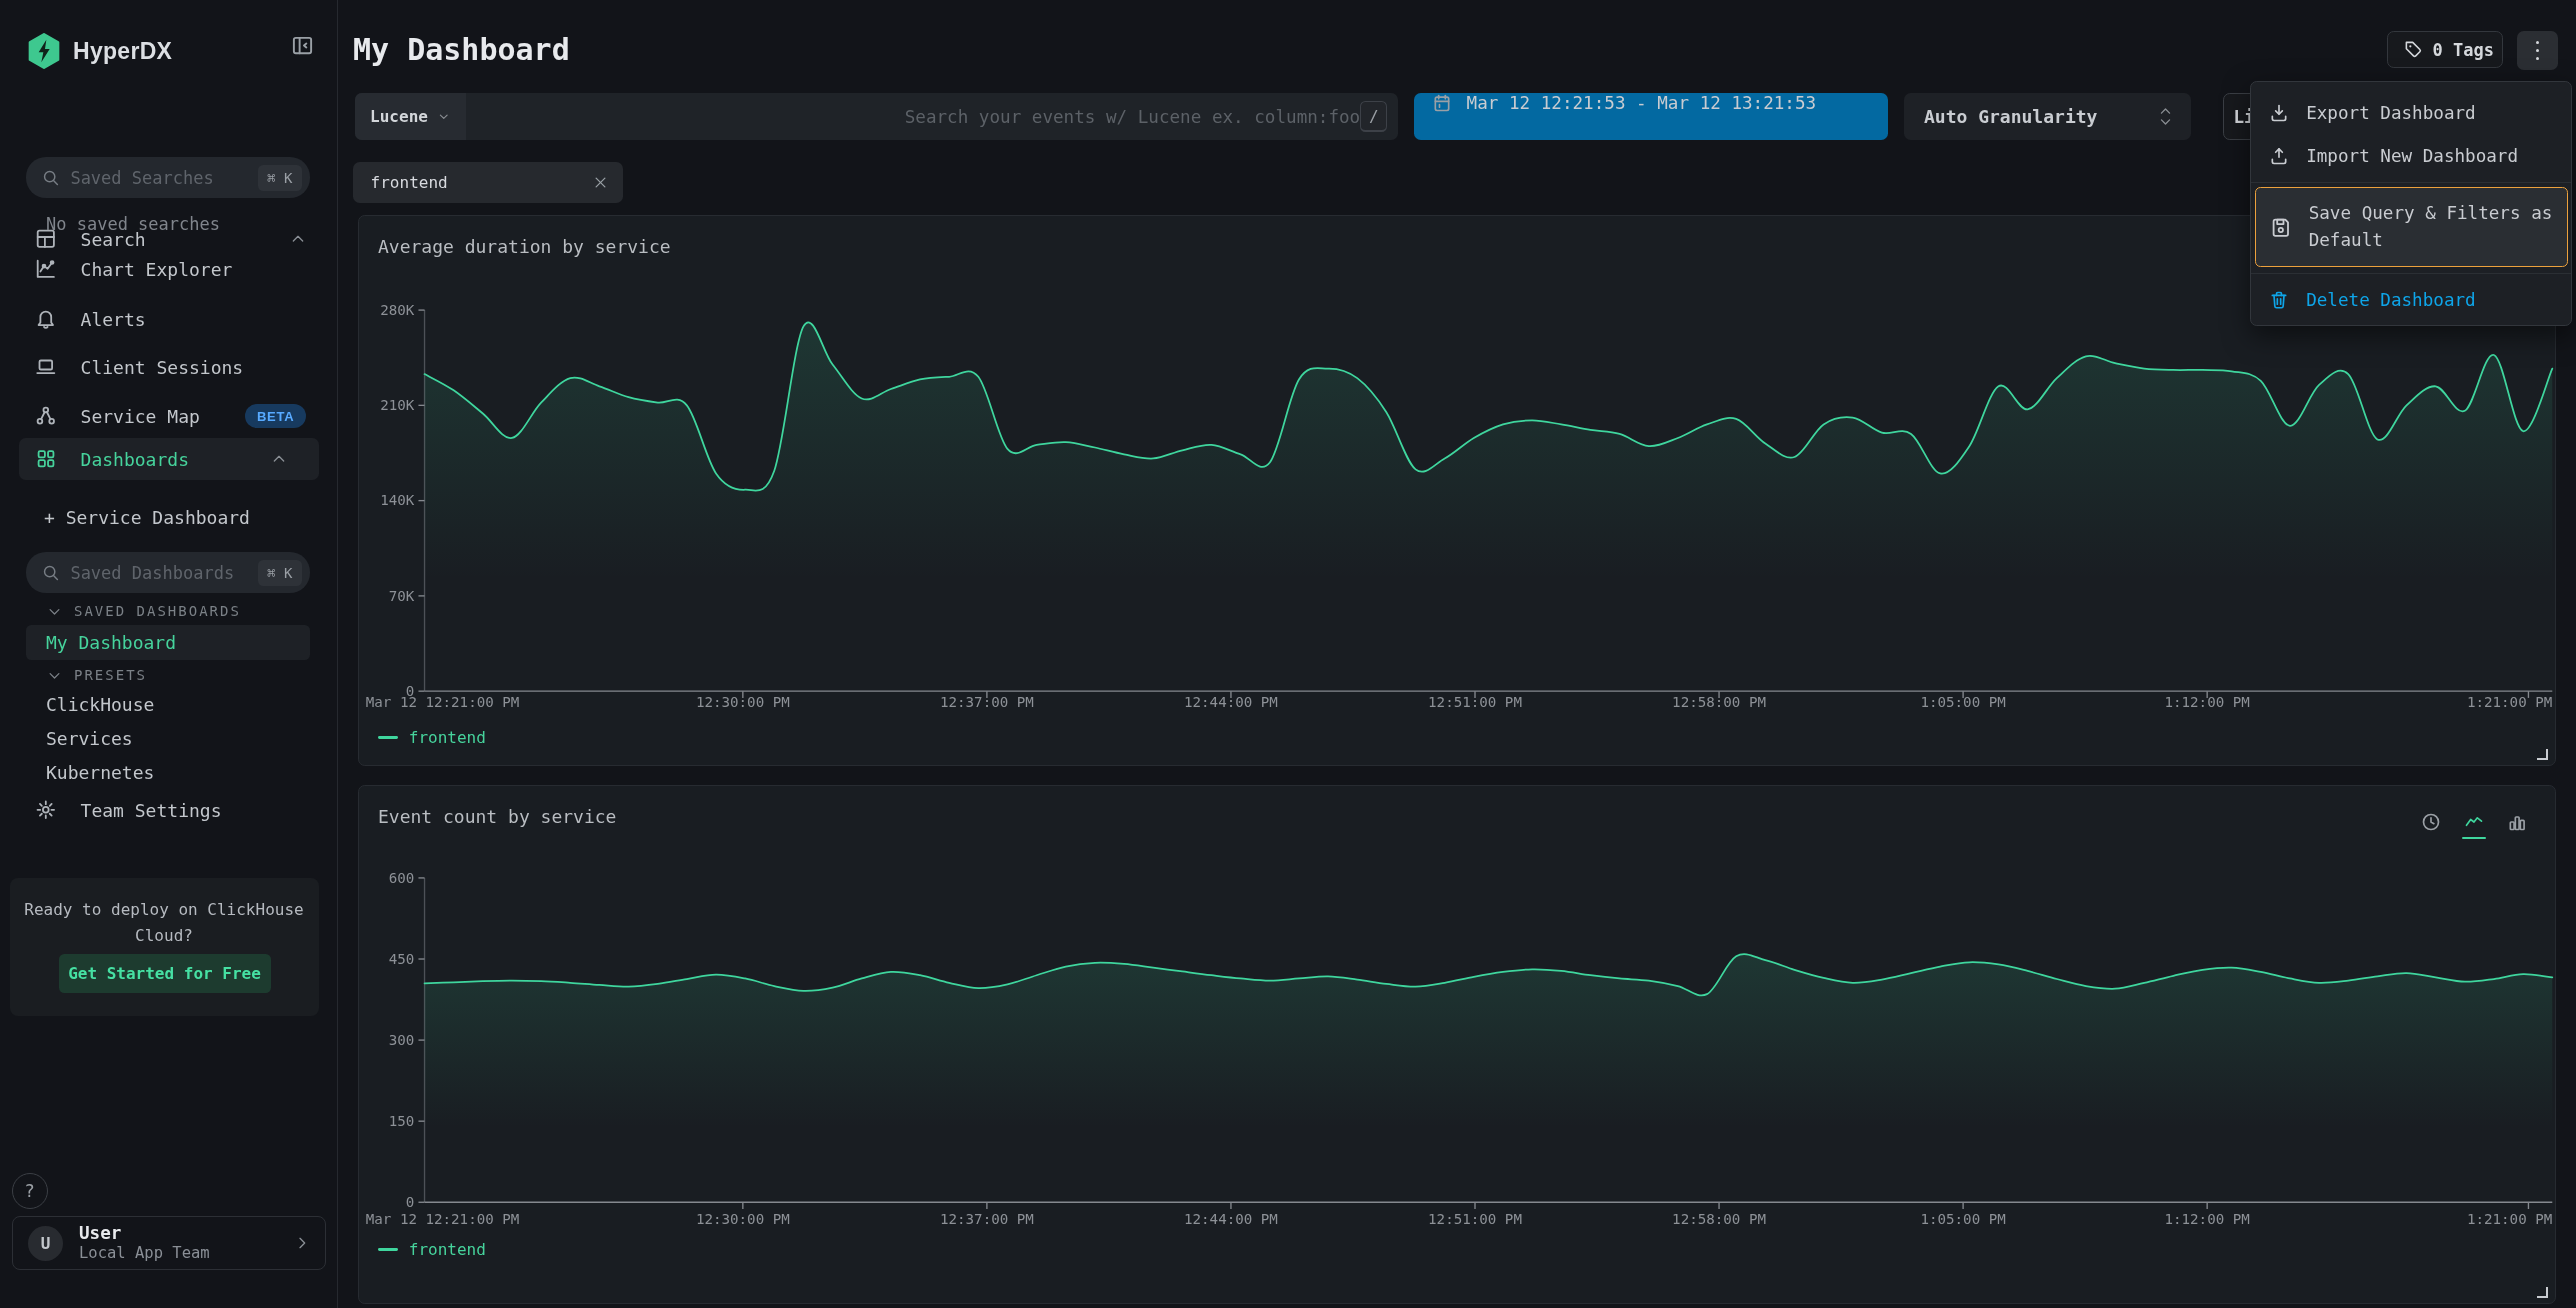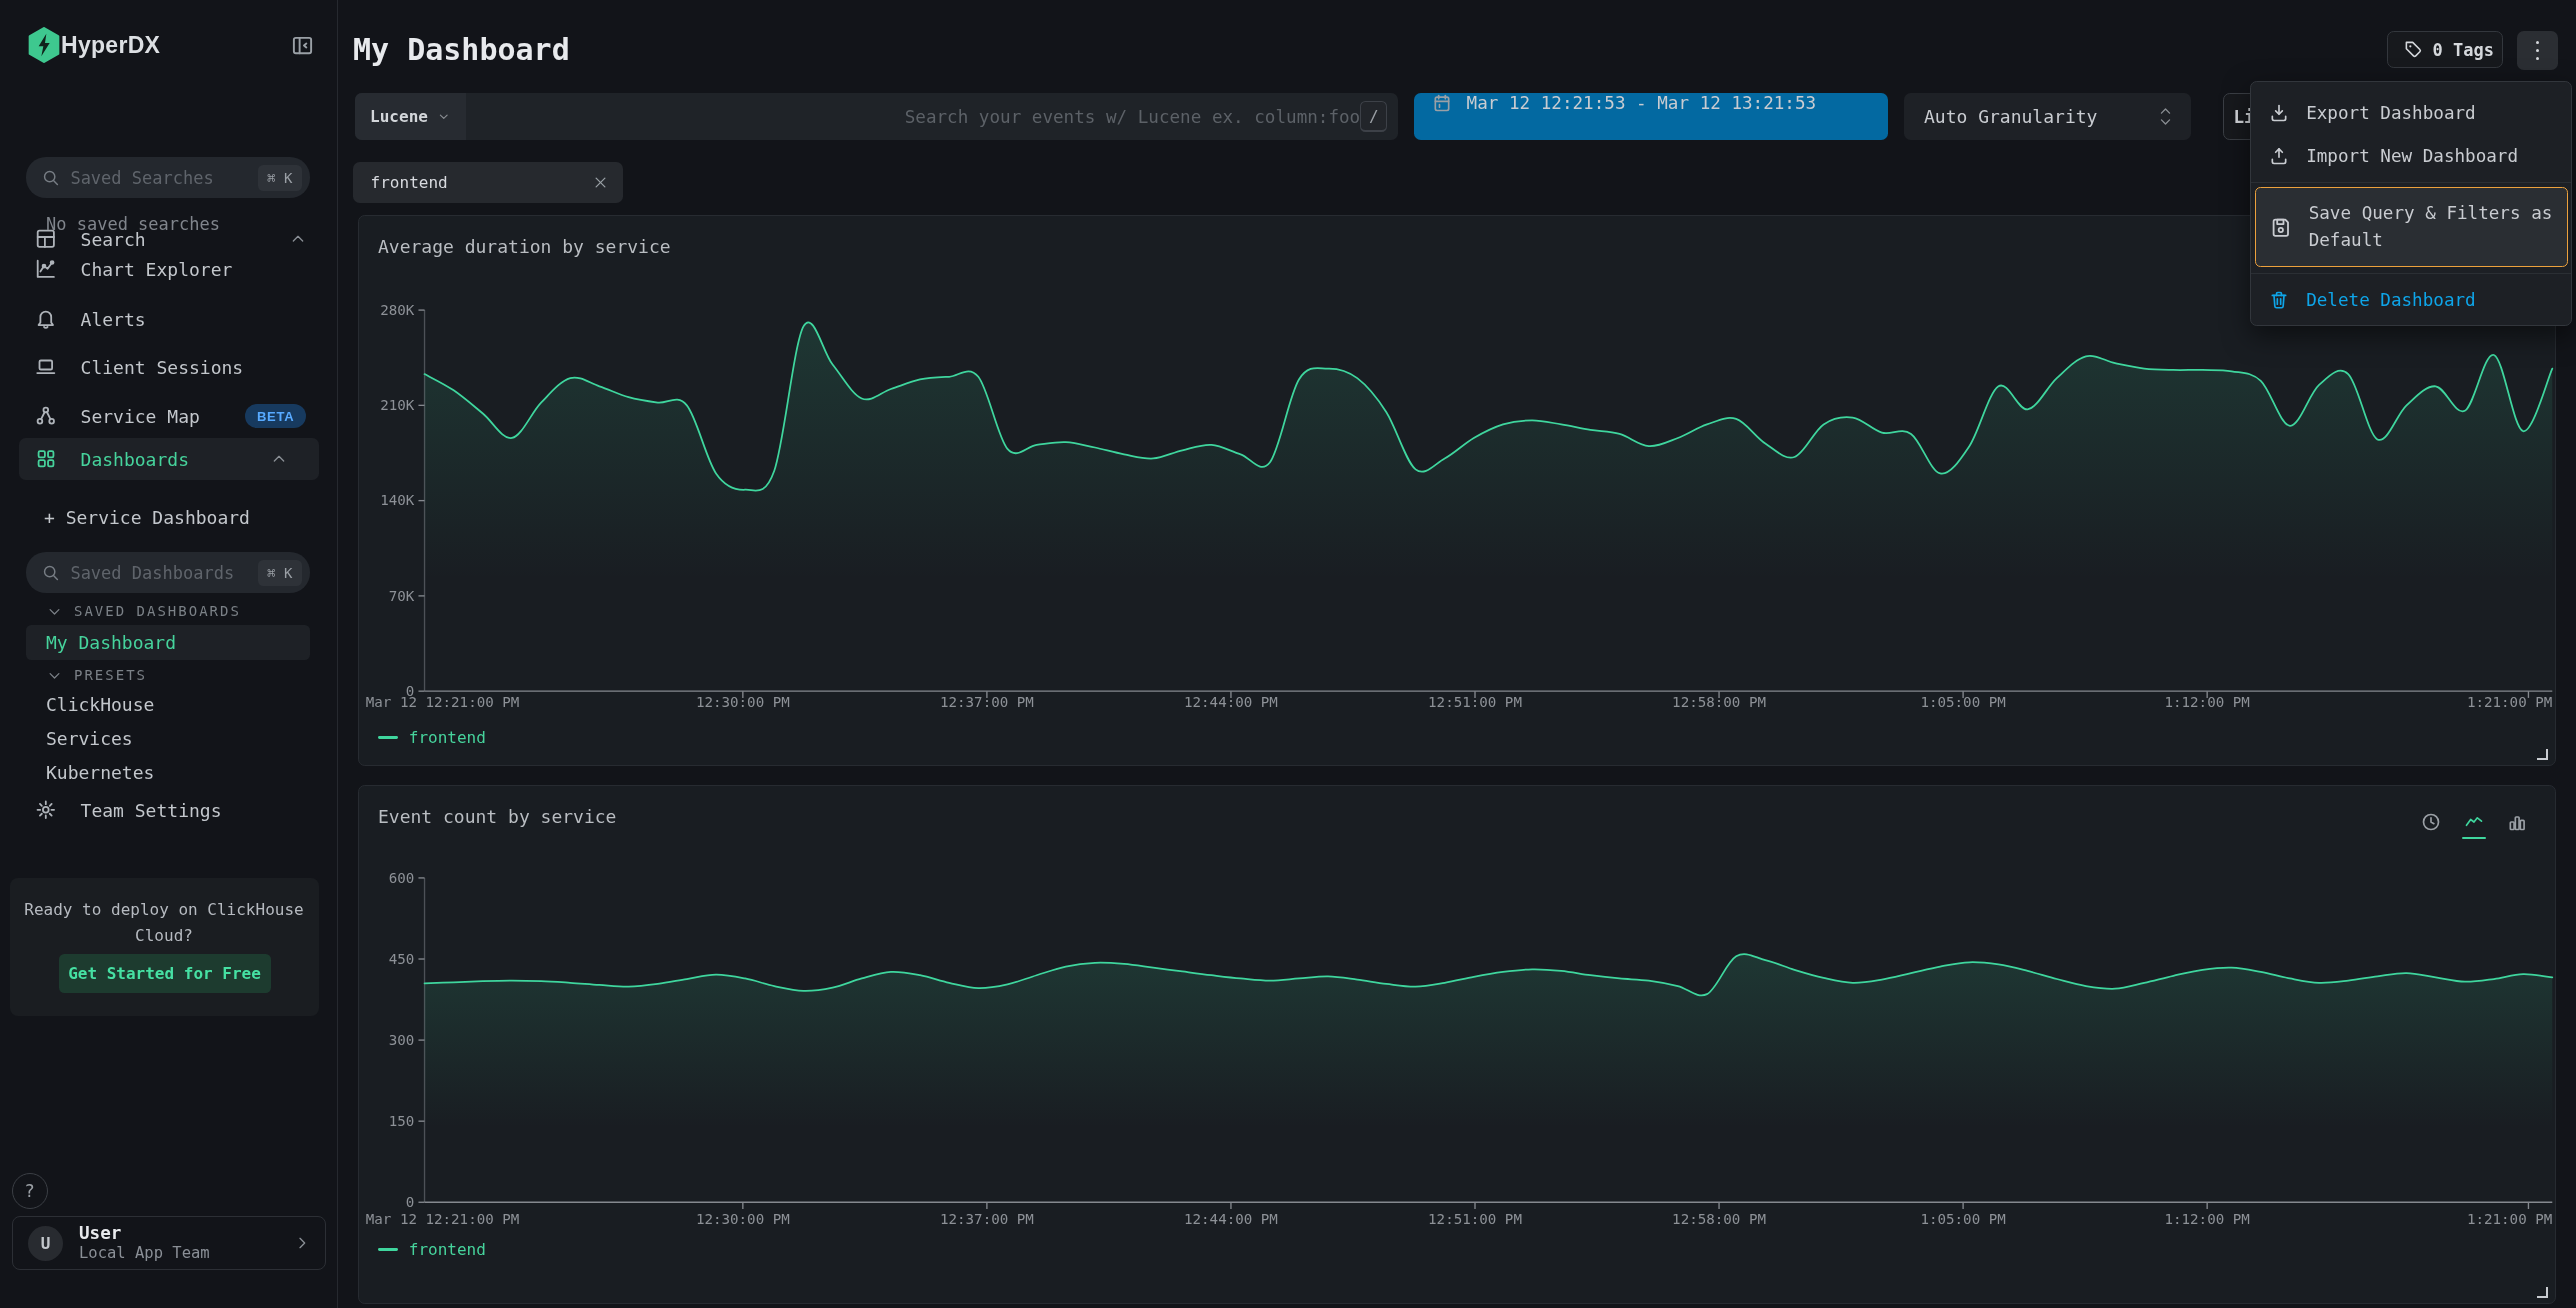--- a/index.html
+++ b/index.html
@@ -4,21 +4,21 @@
 <style>
   * { margin:0; padding:0; box-sizing:border-box; }
   html,body { width:2576px; height:1308px; background:#121419; overflow:hidden;
     font-family:"DejaVu Sans Mono","Liberation Mono",monospace; color:#d6d9dd; }
   svg.icon { display:block; fill:none; stroke:currentColor; stroke-width:2;
     stroke-linecap:round; stroke-linejoin:round; }
 
   
   #sidebar { position:absolute; left:0; top:0; width:338px; height:1308px;
     background:#121419; border-right:0.7px solid #26292f; z-index:10; }
-  .logo-row { position:absolute; left:27px; top:27px; display:flex; align-items:center; }
+  .logo-row { position:absolute; left:27px; top:33px; display:flex; align-items:center; gap:12px; }
   .logo-hex { width:34px; height:36px; }
   .logo-text { font-family:"Liberation Sans","DejaVu Sans",sans-serif; font-weight:bold;
     font-size:23px; color:#dcdfe3; letter-spacing:0.3px; }
   .collapse-btn { position:absolute; left:291px; top:34px; width:23px; height:23px; color:#9aa0a6; }
   .nav-item { position:absolute; left:0; width:338px; height:42px; display:flex;
     align-items:center; color:#c3c7cc; font-size:18px; cursor:pointer; }
   .nav-item .nicon { width:21.6px; height:21.6px; margin-left:35px; margin-right:24px; color:#aeb3b9; flex:none; }
   .nav-item .chev { position:absolute; right:32px; width:16px; height:16px; color:#8a8f95; }
   .nav-active { background:#1e2126; border-radius:6.8px; left:19px !important; width:300px !important; }
   .nav-active, .nav-active .nicon { color:#46d39c; }
@@ -81,21 +81,21 @@
   #search-bar input::placeholder { color:#5c6167; }
   #slash-badge { width:27px; height:31px; margin-right:10.8px; background:#22252a;
     border:0.7px solid #3d4148; border-bottom-width:2.7px; border-radius:5.4px; display:flex;
     align-items:center; justify-content:center; font-size:16px; color:#9ba0a6; flex:none; }
   #date-btn { position:absolute; left:1414px; top:93px; width:474px; height:47px;
     background:#0369a1; border-radius:6.8px; display:flex; align-items:flex-start; gap:15px;
     padding-left:17.6px; font-size:17.6px; color:#c9ccd1; cursor:pointer; }
   #date-btn .nicon { width:20px; height:20px; color:#9aa0a6; }
   #gran-select { position:absolute; left:1904px; top:93px; width:287px; height:47px;
     background:#1e2126; border-radius:6.8px; display:flex; align-items:center;
-    padding-left:20px; font-size:18px; color:#c9ccd1; cursor:pointer; }
+    padding-left:20px; font-size:18px; color:#c9ccd1; cursor:pointer;font-weight:bold; }
   #gran-select .dblchev { position:absolute; right:17.6px; width:15px; height:23px; color:#8a8e93; }
   #live-btn { position:absolute; left:2223px; top:93px; width:162px; height:47px;
     background:#17191d; border:0.7px solid #3a3e44; border-radius:6.8px; display:flex;
     align-items:center; padding-left:9.5px; font-size:17.6px; font-weight:bold; color:#d5d8dc;
     cursor:pointer; z-index:1; overflow:hidden; white-space:nowrap; }
 
   #filter-chip { position:absolute; left:353px; top:162px; width:270px; height:41px;
     background:#26292e; border-radius:6.8px; display:flex; align-items:center; }
   #filter-chip .lbl { font-size:16px; color:#d8dadf; margin-left:17.6px; }
   #filter-chip .close { position:absolute; right:15px; width:15px; height:15px; color:#9aa0a6; cursor:pointer; }

